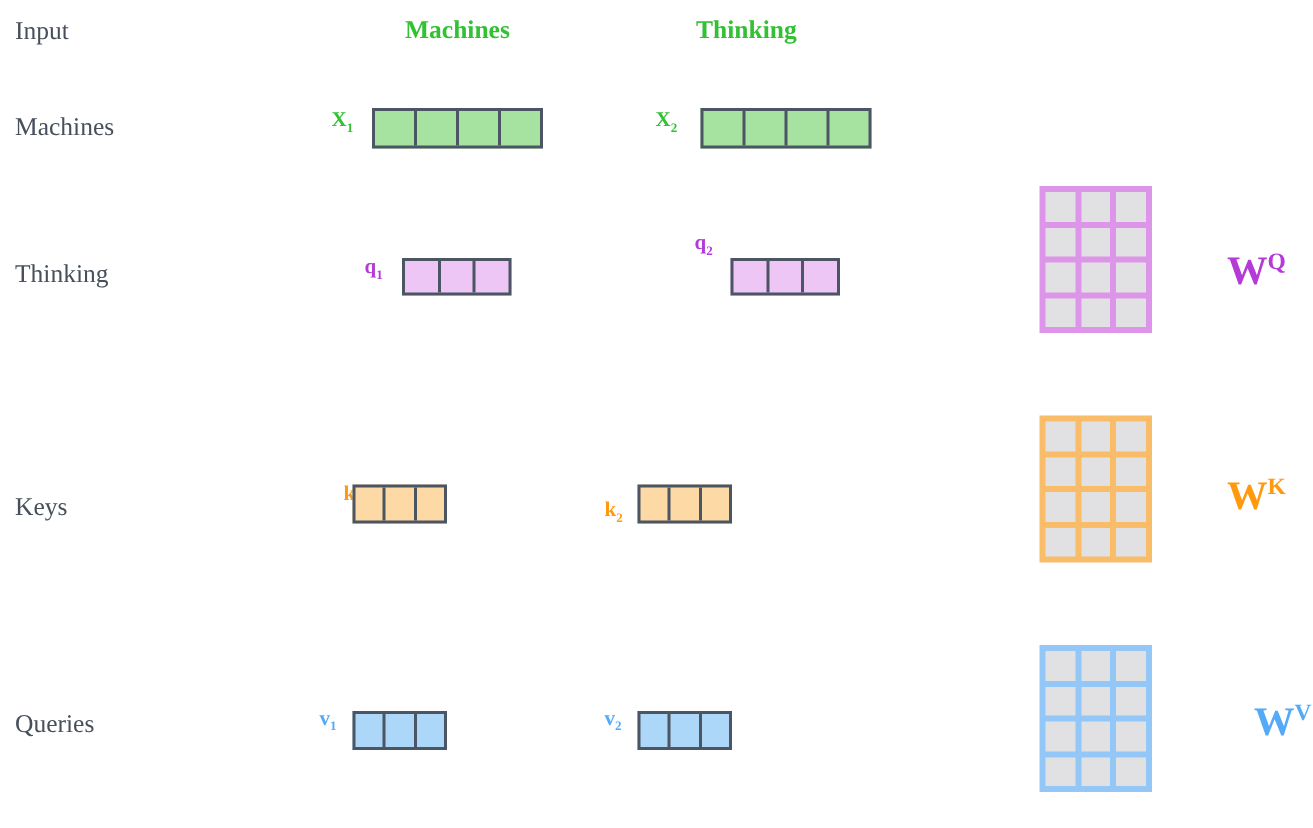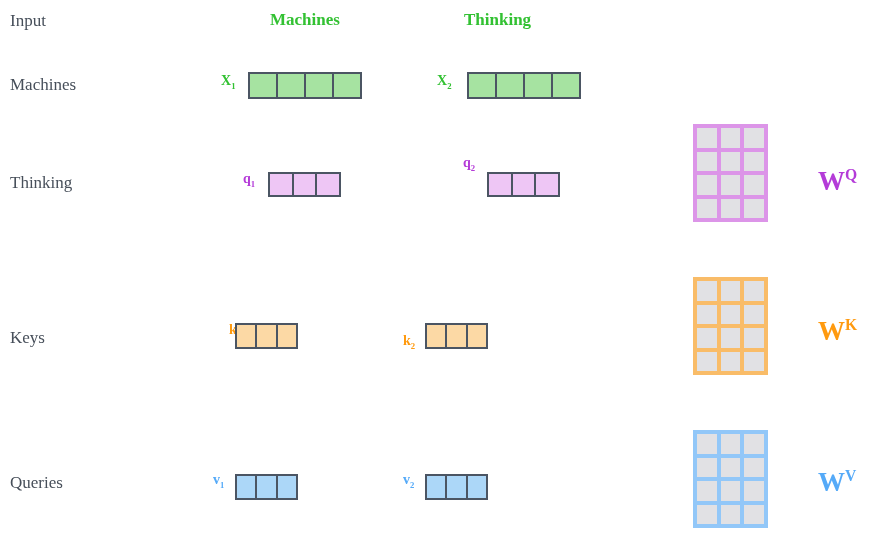--- a/index.html
+++ b/index.html
@@ -173,15 +173,15 @@
       <div class="mcell"></div>
       <div class="mcell"></div>
       <div class="mcell"></div>
       <div class="mcell"></div>
       <div class="mcell"></div>
       <div class="mcell"></div>
       <div class="mcell"></div>
       <div class="mcell"></div>
       <div class="mcell"></div>
     </div>
-  <span class="w-label blue" style="left:818px;top:467px"><span>W</span><sup>V</sup></span>
+  <span class="w-label blue" style="left:836px;top:467px"><span>W</span><sup>V</sup></span>
 
 </div>
 
 </body></html>

